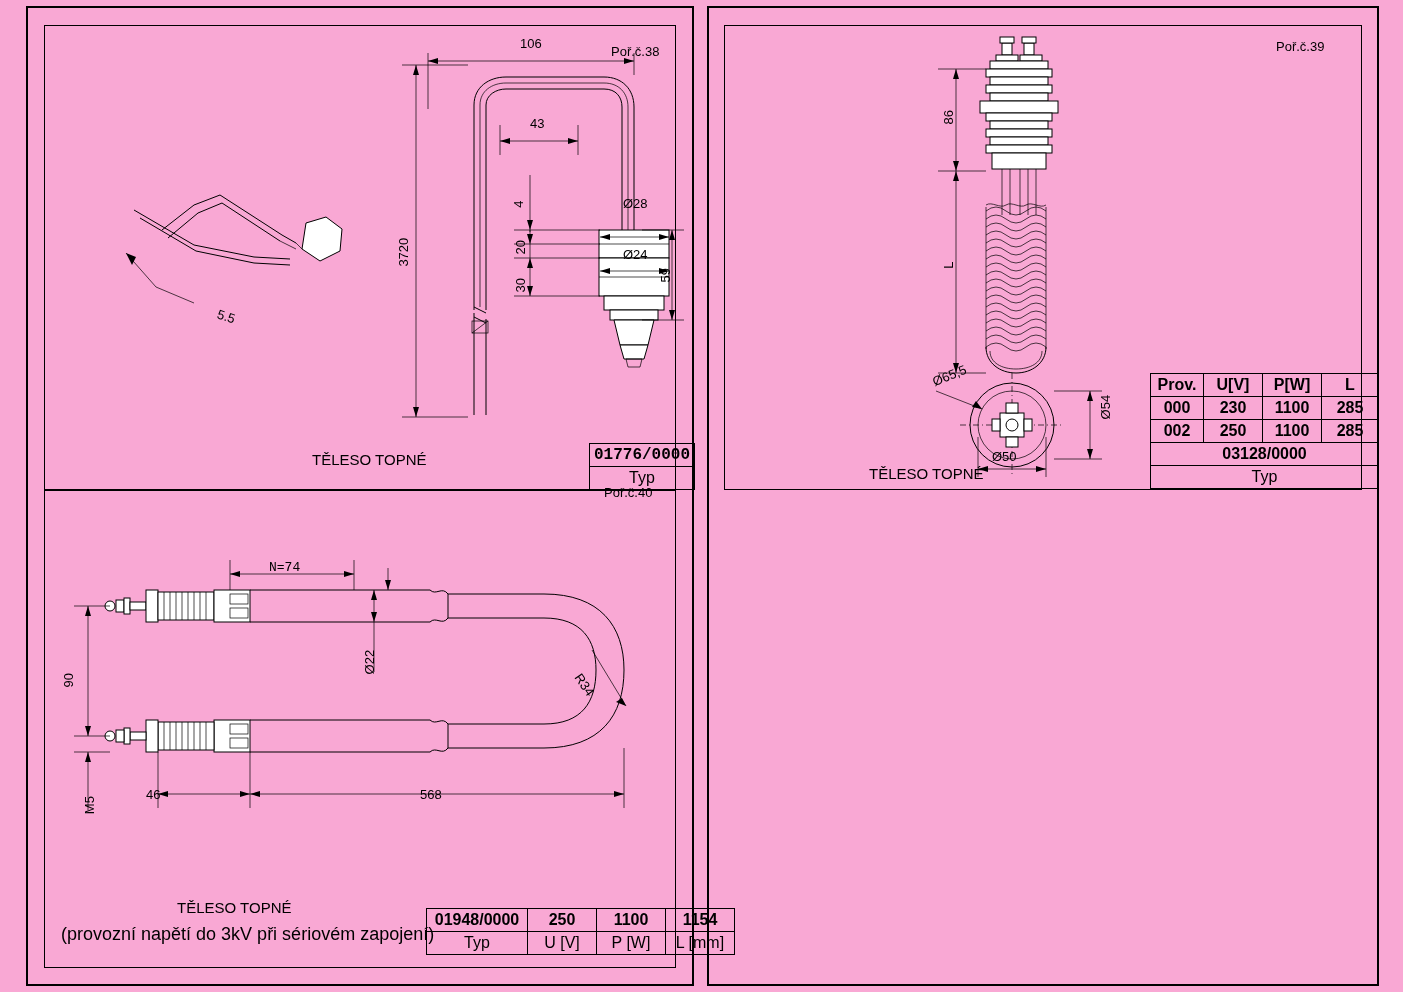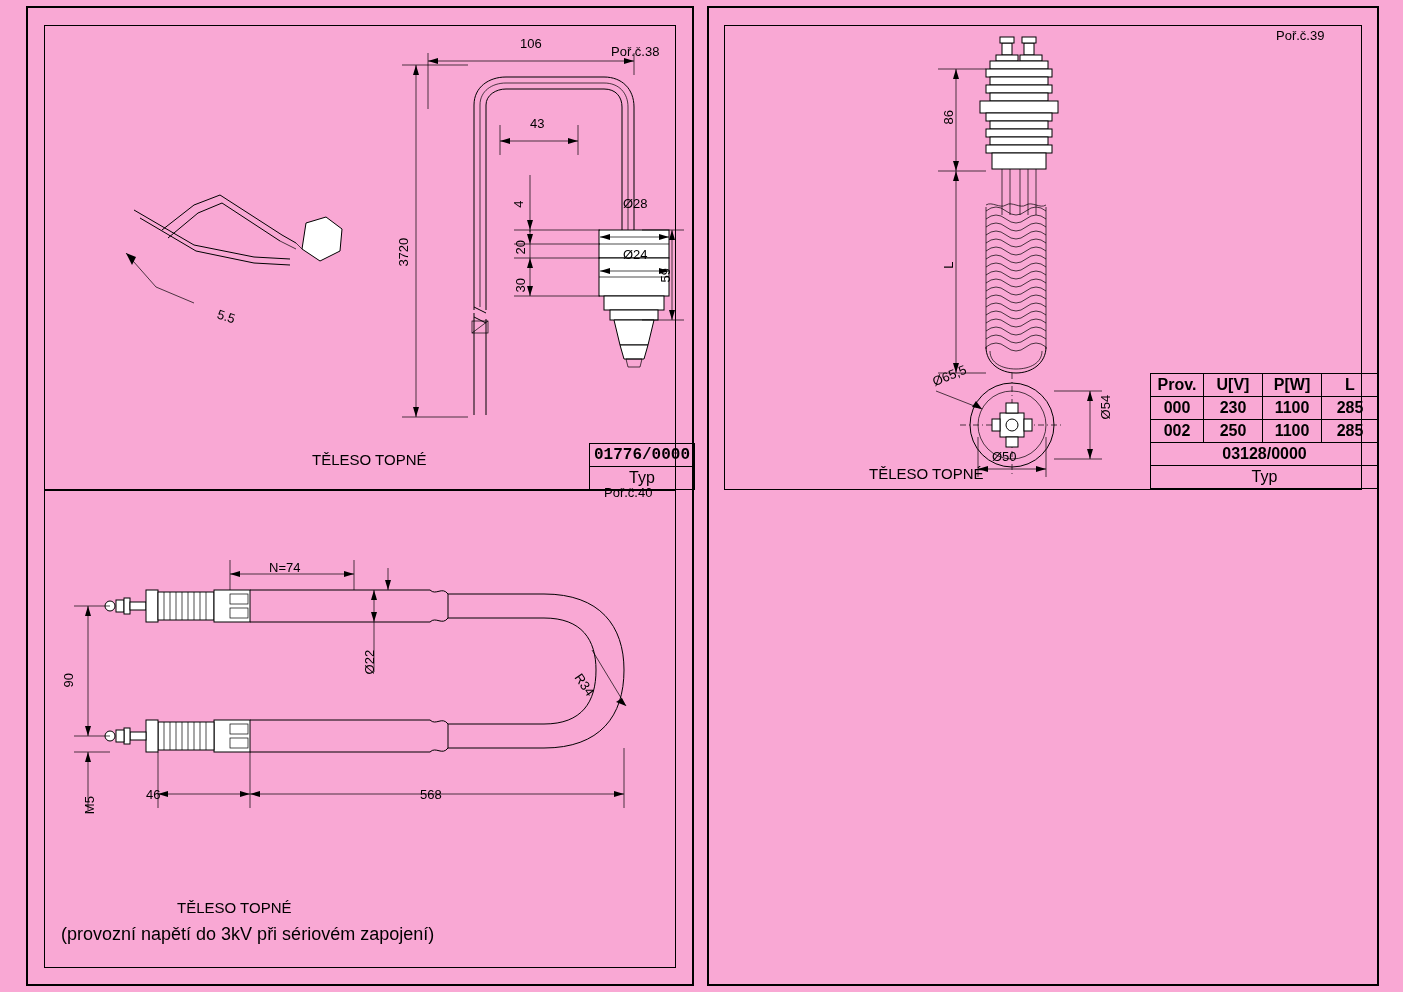--- a/index.html
+++ b/index.html
@@ -245,37 +245,53 @@
 
     <line class="st-thin" x1="580" y1="258" x2="580" y2="318"></line>
     <line class="st-thin" x1="206" y1="304" x2="580" y2="304"></line>
     <polygon class="blk" points="206,304 216,301 216,307"></polygon>
     <polygon class="blk" points="580,304 570,301 570,307"></polygon>
 
     <line class="st-thin" x1="548" y1="160" x2="582" y2="216"></line>
     <polygon class="blk" points="582,216 572,212 578,208"></polygon>
   </svg>
 
-  <div class="lbl" style="left:269px;top:561px;">N=74</div>
+  <div class="lbl" style="left:269px;top:561px;font-family:Liberation Mono, monospace;">N=74</div>
   <div class="lbl rot90" style="left:358px;top:655px;">Ø22</div>
   <div class="lbl rot90" style="left:62px;top:673px;">90</div>
   <div class="lbl rot90" style="left:81px;top:798px;">M5</div>
   <div class="lbl" style="left:146px;top:788px;">46</div>
   <div class="lbl" style="left:420px;top:788px;">568</div>
   <div class="lbl" style="left:572px;top:678px;transform:rotate(55deg);">R34</div>
 
   <div class="lbl big" style="left:177px;top:900px;">TĚLESO TOPNÉ</div>
   <div class="lbl" style="left:61px;top:925px;font-size:18px;">(provozní napětí do 3kV při sériovém zapojení)</div>
 
+  <table class="tbl" style="left:426px;top:908px;">
+    <tbody>
+        <tr>
+      <td class="hdr" style="width:92px;">01948/0000</td>
+      <td class="hdr" style="width:60px;">250</td>
+      <td class="hdr" style="width:60px;">1100</td>
+      <td class="hdr" style="width:60px;">1154</td>
+    </tr>
+    <tr>
+      <td>Typ</td>
+      <td>U [V]</td>
+      <td>P [W]</td>
+      <td>L [mm]</td>
+    </tr>
+  </tbody>
+    </table>
 
   <div class="outer-frame" style="left:707px;top:6px;width:672px;height:980px;"></div>
 
   <div class="inner-frame" style="left:724px;top:25px;width:638px;height:465px;"></div>
 
-  <div class="lbl" style="left:1276px;top:29px;">Poř.č.39</div>
+  <div class="lbl" style="left:1276px;top:40px;">Poř.č.39</div>
 
   <svg style="left:724px;top:25px;width:638px;height:465px;">
 
     <rect class="fillw" x="278" y="18" width="10" height="12"></rect>
     <rect class="fillw" x="300" y="18" width="10" height="12"></rect>
     <rect class="fillw" x="272" y="30" width="22" height="6"></rect>
     <rect class="fillw" x="296" y="30" width="22" height="6"></rect>
     <rect class="fillw" x="276" y="12" width="14" height="6"></rect>
     <rect class="fillw" x="298" y="12" width="14" height="6"></rect>
 

